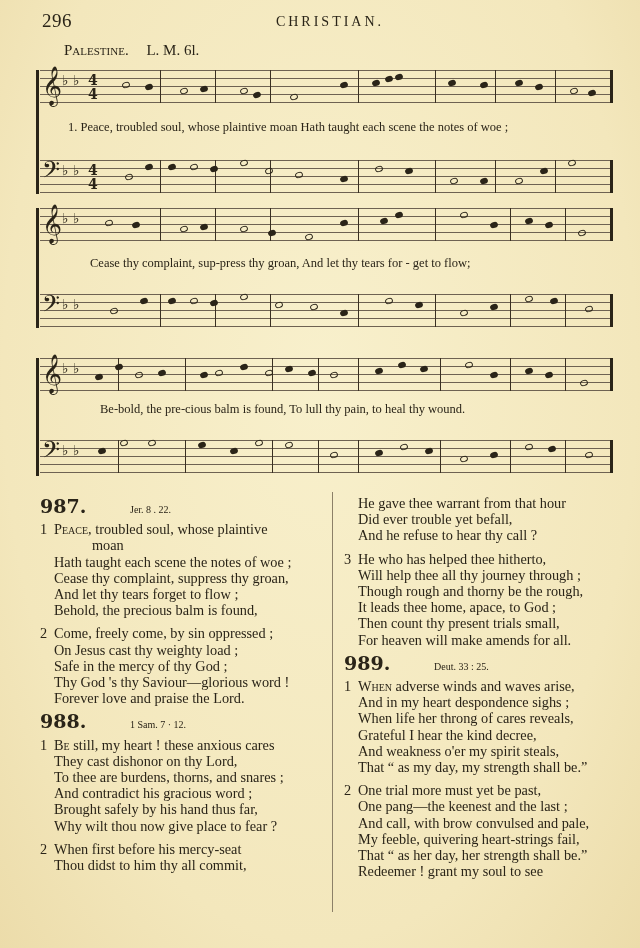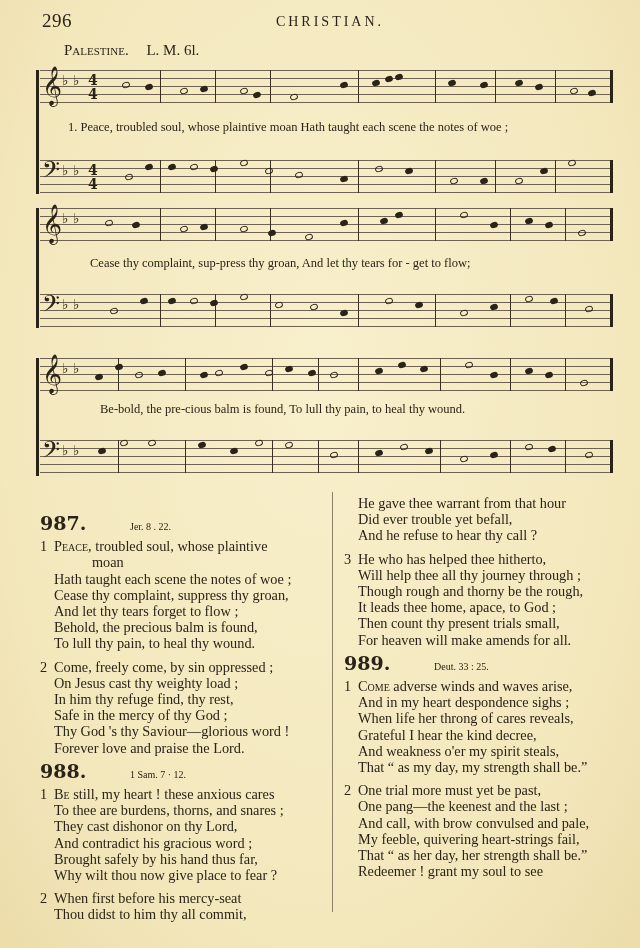--- a/index.html
+++ b/index.html
@@ -19,21 +19,21 @@
   .brace{position:absolute;left:-4px;width:3px;background:#2a2418;}
   .barline{position:absolute;width:1px;background:#3a3022;}
   .endbar{position:absolute;width:3px;background:#2a2418;}
   .clef{position:absolute;left:2px;font-size:34px;line-height:34px;font-family:"DejaVu Sans",sans-serif;}
   .keysig{position:absolute;left:22px;font-size:14px;font-family:"DejaVu Sans",sans-serif;}
   .timesig{position:absolute;left:48px;font-size:14px;line-height:14px;font-weight:bold;font-family:"DejaVu Serif",serif;}
   .note{position:absolute;width:8px;height:6px;border-radius:50%;background:#2a2418;transform:rotate(-20deg);}
   .note.open{background:transparent;border:1.5px solid #2a2418;width:6px;height:4px;}
   .lyric{position:absolute;left:0;right:0;font-size:12.5px;white-space:nowrap;}
   
-  .col{position:absolute;top:515px;font-size:14.3px;line-height:16.2px;}
+  .col{position:absolute;top:498px;font-size:14.3px;line-height:16.2px;}
   .col.left{left:40px;width:290px;}
   .col.right{left:344px;width:290px;}
   .divider{position:absolute;left:332px;top:492px;width:1px;height:420px;background:#8c8068;}
   .hymn-head{display:flex;align-items:baseline;margin-bottom:3px;}
   .hymn-num{font-weight:bold;font-size:19px;width:90px;font-family:"DejaVu Serif",serif;}
   .hymn-ref{font-size:10px;}
   .stanza{margin-bottom:7px;}
   .verse-line{display:flex;}
   .v-num{width:14px;flex:none;}
   .v-text{flex:1;}
@@ -286,47 +286,45 @@
           <span class="v-num">1</span>
           <span class="v-text justify">
               <span><span class="sc">Peace</span><span>, troubled soul, whose plaintive</span></span>
             </span>
         </div>
         <div class="wrap">moan</div>
         <div class="cont">Hath taught each scene the notes of woe ;</div>
         <div class="cont">Cease thy complaint, suppress thy groan,</div>
         <div class="cont">And let thy tears forget to flow ;</div>
         <div class="cont">Behold, the precious balm is found,</div>
-        <div class="cont">To lull thy pain, to heal thy wound.</div>
       </div>
       <div class="stanza">
         <div class="verse-line">
           <span class="v-num">2</span>
           <span class="v-text">Come, freely come, by sin oppressed ;</span>
         </div>
         <div class="cont">On Jesus cast thy weighty load ;</div>
-        <div class="cont">In him thy refuge find, thy rest,</div>
         <div class="cont">Safe in the mercy of thy God ;</div>
         <div class="cont">Thy God 's thy Saviour—glorious word !</div>
         <div class="cont">Forever love and praise the Lord.</div>
       </div>
     </div>
 
     <div>
       <div class="hymn-head">
         <span class="hymn-num">988.</span>
         <span class="hymn-ref">1 Sam. 7 · 12.</span>
       </div>
       <div class="stanza">
         <div class="verse-line">
           <span class="v-num">1</span>
           <span class="v-text"><span class="sc">Be</span><span> still, my heart !  these anxious cares</span></span>
         </div>
+        <div class="cont">They cast dishonor on thy Lord,</div>
         <div class="cont">To thee are burdens, thorns, and snares ;</div>
-        <div class="cont">They cast dishonor on thy Lord,</div>
         <div class="cont">And contradict his gracious word ;</div>
         <div class="cont">Brought safely by his hand thus far,</div>
         <div class="cont">Why wilt thou now give place to fear ?</div>
       </div>
       <div class="stanza">
         <div class="verse-line">
           <span class="v-num">2</span>
           <span class="v-text">When first before his mercy-seat</span>
         </div>
         <div class="cont">Thou didst to him thy all commit,</div>
@@ -355,21 +353,21 @@
     </div>
 
     <div>
       <div class="hymn-head">
         <span class="hymn-num">989.</span>
         <span class="hymn-ref">Deut. 33 : 25.</span>
       </div>
       <div class="stanza">
         <div class="verse-line">
           <span class="v-num">1</span>
-          <span class="v-text"><span class="sc">Come</span><span> adverse winds and waves arise,</span></span>
+          <span class="v-text"><span class="sc">When</span><span> adverse winds and waves arise,</span></span>
         </div>
         <div class="cont">And in my heart despondence sighs ;</div>
         <div class="cont">When life her throng of cares reveals,</div>
         <div class="cont">Grateful I hear the kind decree,</div>
         <div class="cont">And weakness o'er my spirit steals,</div>
         <div class="cont">That “ as my day, my strength shall be.”</div>
       </div>
       <div class="stanza">
         <div class="verse-line">
           <span class="v-num">2</span>

